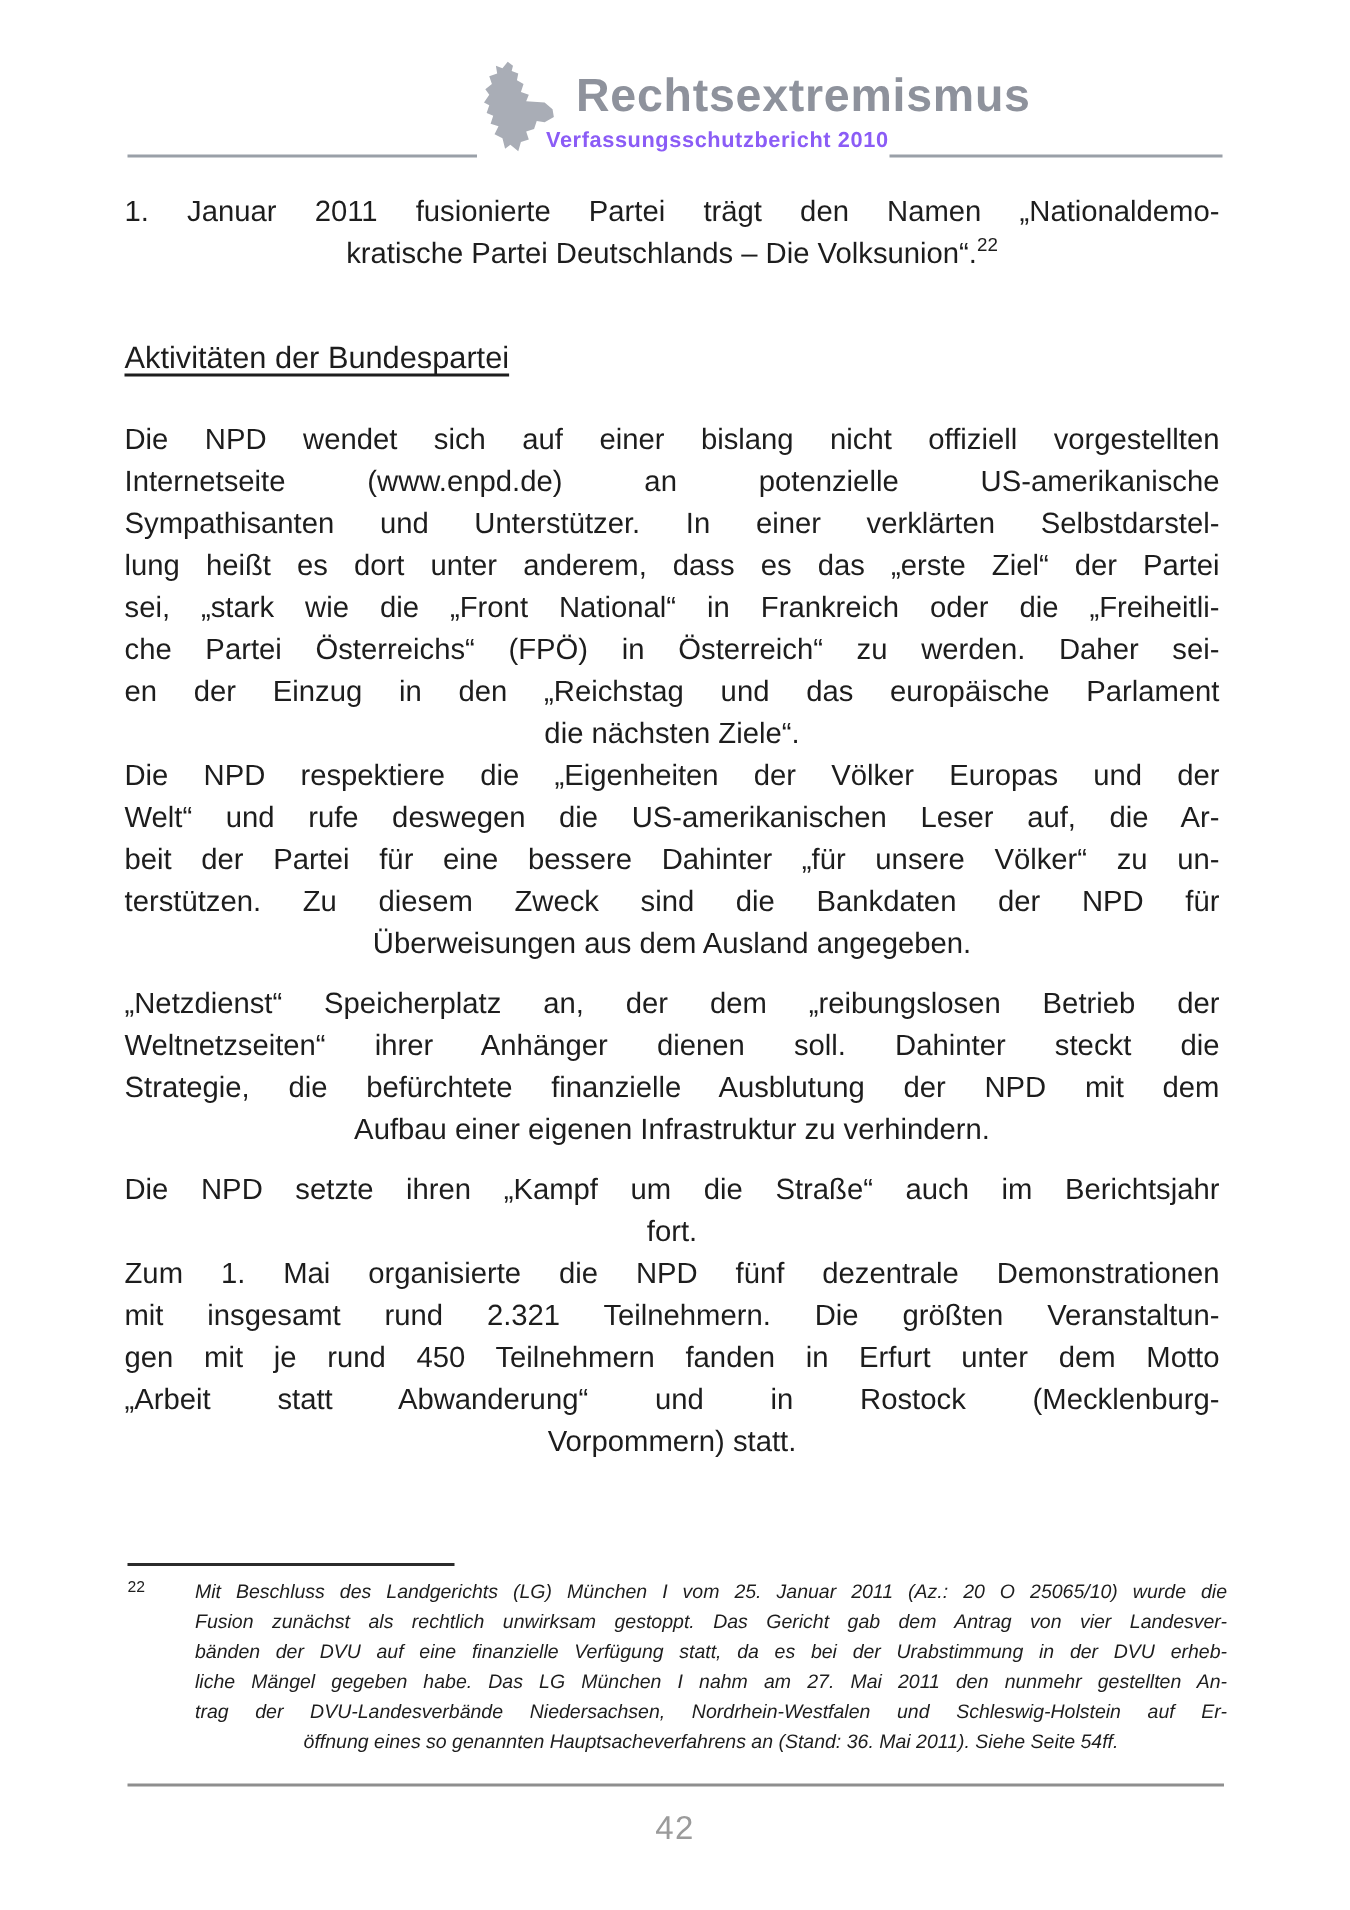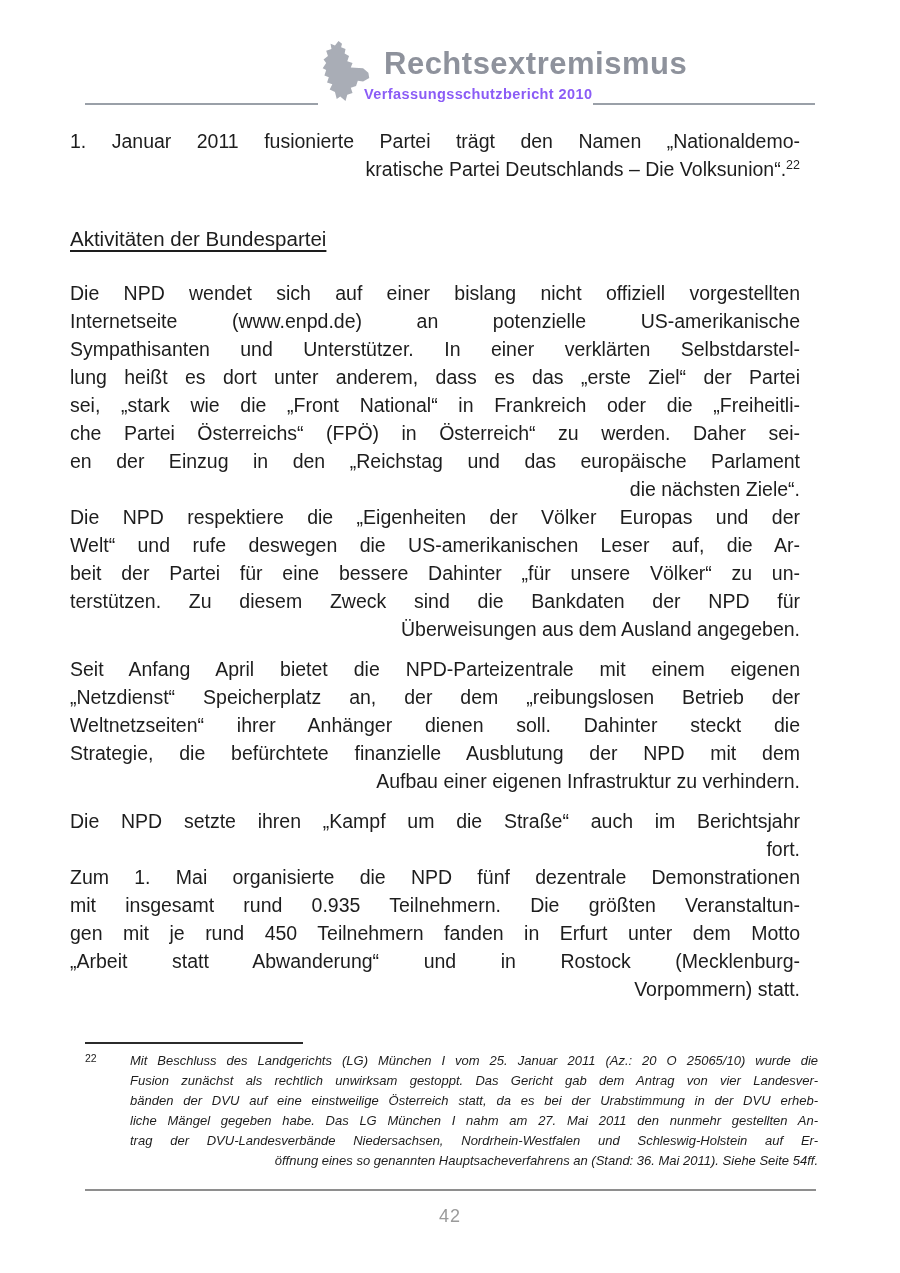--- a/index.html
+++ b/index.html
@@ -24,48 +24,48 @@
   .hdr-sub {
     position: absolute; left: 364px; top: 86px;
     font-size: 14.5px; font-weight: bold; letter-spacing: 0.4px;
   }
   .rule { position: absolute; top: 103px; height: 2px; }
   .rule-left  { left: 85px;  width: 233px; }
   .rule-right { left: 593px; width: 222px; }
 
   
   .content {
-    position: absolute; left: 70px; top: 127px; width: 730px;
+    position: absolute; left: 83px; top: 127px; width: 730px;
     color: #1d1d1d; font-size: 19.5px; line-height: 28px;
   }
   .paragraph { margin-top: 12px; }
   .paragraph.first, .paragraph.no-gap { margin-top: 0; }
   .line { text-align: justify; text-align-last: justify; }
-  .line.last { text-align: right; text-align-last: auto; }
+  .line.last { text-align: center; text-align-last: auto; }
   .line sup { font-size: 12.5px; line-height: 0; vertical-align: super; }
   .heading {
     margin-top: 42px; margin-bottom: 26px;
     font-size: 20.5px;
     text-decoration: underline;
     text-underline-offset: 4px;
     text-decoration-thickness: 1.5px;
   }
 
   
   .footnote { position: absolute; left: 85px; top: 1042px; width: 733px; color: #1d1d1d; }
   .fn-divider { width: 218px; height: 2px; background: #2b2b2b; margin-bottom: 7px; }
   .fn-row { display: flex; align-items: flex-start; }
   .fn-marker { width: 45px; flex: 0 0 45px; font-size: 10.5px; padding-top: 1px; }
   .fn-text { flex: 1 1 auto; font-size: 13px; line-height: 20px; font-style: italic; }
 
   
   .footer-rule { position: absolute; left: 85px; top: 1189px; width: 731px; height: 1.5px; background: #8e8e8e; }
   .page-number {
     position: absolute; left: 0; top: 1206px; width: 900px;
-    text-align: center; font-size: 18px; color: #9b9b9b; letter-spacing: 1px;
+    text-align: center; font-size: 22px; color: #9b9b9b; letter-spacing: 1px;
   }
 </style>
 </head>
 <body>
 
 <div class="page">
 
   <div class="header">
     <svg class="logo-svg" viewBox="0 0 66 72" aria-hidden="true">
       <path d="M29 2 L33 5 L32 9 L37 11 L36 16 L41 19 L39 25 L45 27 L43 32 L57 33 L63 38 L64 44 L57 48 L51 47 L49 53 L43 55 L45 61 L39 63 L37 70 L31 65 L27 68 L25 60 L19 57 L22 51 L16 49 L18 43 L13 41 L15 35 L11 33 L15 27 L12 23 L17 19 L15 13 L21 11 L20 5 L25 7 Z" style="fill: rgb(169, 173, 182);"></path>
@@ -93,47 +93,46 @@
         <div class="line last">die nächsten Ziele“.</div>
       </div>
       <div class="paragraph no-gap">
         <div class="line">Die NPD respektiere die „Eigenheiten der Völker Europas und der</div>
         <div class="line">Welt“ und rufe deswegen die US-amerikanischen Leser auf, die Ar-</div>
         <div class="line">beit der Partei für eine bessere Dahinter „für unsere Völker“ zu un-</div>
         <div class="line">terstützen. Zu diesem Zweck sind die Bankdaten der NPD für</div>
         <div class="line last">Überweisungen aus dem Ausland angegeben.</div>
       </div>
       <div class="paragraph">
-        <div class="line">Seit Anfang April bietet die NPD-Parteizentrale mit einem eigenen</div>
         <div class="line">„Netzdienst“ Speicherplatz an, der dem „reibungslosen Betrieb der</div>
         <div class="line">Weltnetzseiten“ ihrer Anhänger dienen soll. Dahinter steckt die</div>
         <div class="line">Strategie, die befürchtete finanzielle Ausblutung der NPD mit dem</div>
         <div class="line last">Aufbau einer eigenen Infrastruktur zu verhindern.</div>
       </div>
       <div class="paragraph">
         <div class="line">Die NPD setzte ihren „Kampf um die Straße“ auch im Berichtsjahr</div>
         <div class="line last">fort.</div>
       </div>
       <div class="paragraph no-gap">
         <div class="line">Zum 1. Mai organisierte die NPD fünf dezentrale Demonstrationen</div>
-        <div class="line">mit insgesamt rund 0.935 Teilnehmern. Die größten Veranstaltun-</div>
+        <div class="line">mit insgesamt rund 2.321 Teilnehmern. Die größten Veranstaltun-</div>
         <div class="line">gen mit je rund 450 Teilnehmern fanden in Erfurt unter dem Motto</div>
         <div class="line">„Arbeit  statt  Abwanderung“  und  in  Rostock  (Mecklenburg-</div>
         <div class="line last">Vorpommern) statt.</div>
       </div>
     </div>
 
   <div class="footnote">
     <div class="fn-divider"></div>
     <div class="fn-row">
       <div class="fn-marker">22</div>
       <div class="fn-text">
           <div class="line">Mit Beschluss des Landgerichts (LG) München I vom 25. Januar 2011 (Az.: 20 O 25065/10) wurde die</div>
           <div class="line">Fusion zunächst als rechtlich unwirksam gestoppt. Das Gericht gab dem Antrag von vier Landesver-</div>
-          <div class="line">bänden der DVU auf eine einstweilige Österreich statt, da es bei der Urabstimmung in der DVU erheb-</div>
+          <div class="line">bänden der DVU auf eine finanzielle Verfügung statt, da es bei der Urabstimmung in der DVU erheb-</div>
           <div class="line">liche Mängel gegeben habe. Das LG München I nahm am 27. Mai 2011 den nunmehr gestellten An-</div>
           <div class="line">trag der DVU-Landesverbände Niedersachsen, Nordrhein-Westfalen und Schleswig-Holstein auf Er-</div>
           <div class="line last">öffnung eines so genannten Hauptsacheverfahrens an (Stand: 36. Mai 2011). Siehe Seite 54ff.</div>
         </div>
     </div>
   </div>
 
   <div class="footer-rule"></div>
   <div class="page-number">42</div>
 

